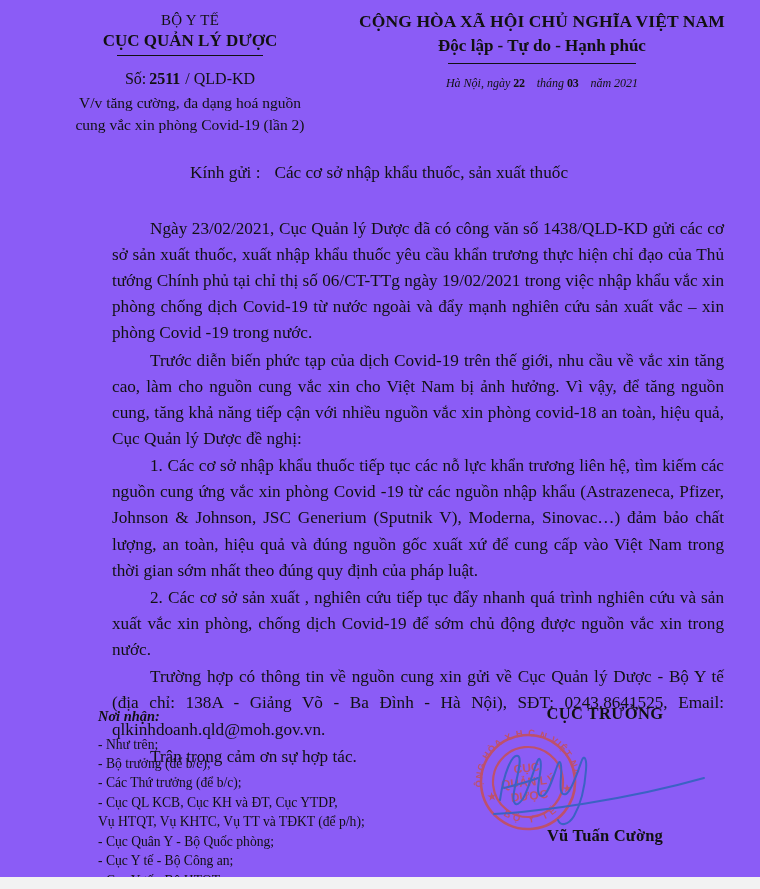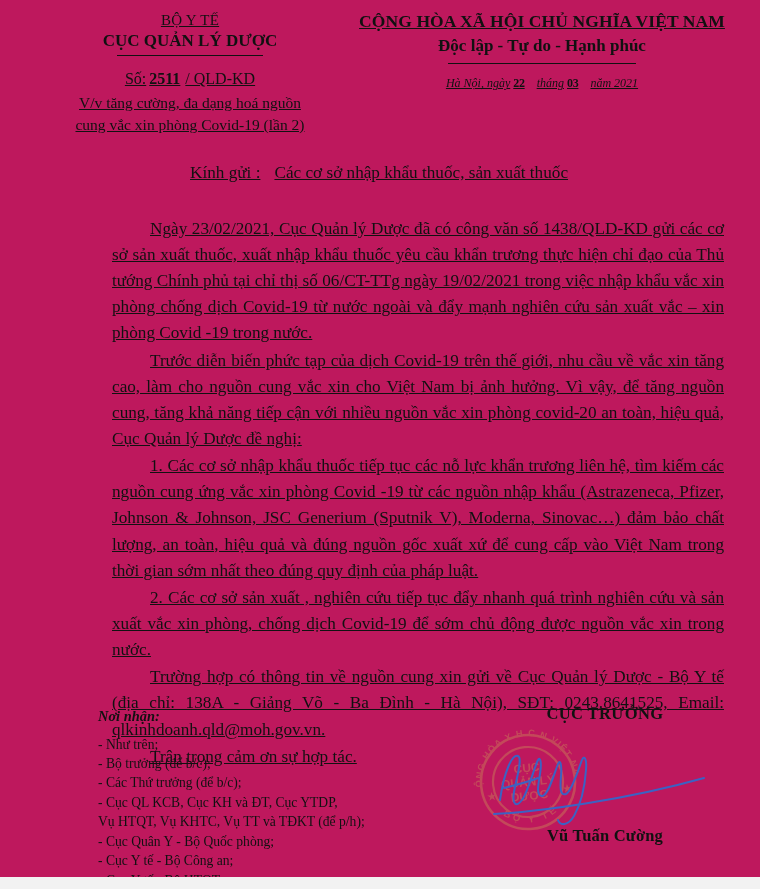--- a/index.html
+++ b/index.html
@@ -4,26 +4,25 @@
 <style>
   html, body {
     margin: 0;
     padding: 0;
     background: #ffffff;
   }
   .page {
     position: relative;
     width: 760px;
     height: 889px;
-    background: #be185d;
+    background: #8b5cf6;
     font-family: "Liberation Serif", "DejaVu Serif", serif;
     color: #111111;
     overflow: hidden;
     box-sizing: border-box;
-    text-decoration: underline;
   }
   .bottom-strip {
     position: absolute;
     left: 0;
     right: 0;
     bottom: 0;
     height: 12px;
     background: #f2f2f2;
   }
 
@@ -238,21 +237,21 @@
     </div>
   </div>
 
   <div class="body">
 
     <div class="recipient-line">
       <span class="rl-label">Kính gửi :</span><span>Các cơ sở nhập khẩu thuốc, sản xuất thuốc</span>
     </div>
 
     <p class="para">Ngày 23/02/2021, Cục Quản lý Dược đã có công văn số 1438/QLD-KD gửi các cơ sở sản xuất thuốc, xuất nhập khẩu thuốc yêu cầu khẩn trương thực hiện chỉ đạo của Thủ tướng Chính phủ tại chỉ thị số 06/CT-TTg ngày 19/02/2021 trong việc nhập khẩu vắc xin phòng chống dịch Covid-19 từ nước ngoài và đẩy mạnh nghiên cứu sản xuất vắc – xin phòng Covid -19 trong nước.</p>
-    <p class="para">Trước diễn biến phức tạp của dịch Covid-19 trên thế giới, nhu cầu về vắc xin tăng cao, làm cho nguồn cung vắc xin cho Việt Nam bị ảnh hưởng. Vì vậy, để tăng nguồn cung, tăng khả năng tiếp cận với nhiều nguồn vắc xin phòng covid-20 an toàn, hiệu quả, Cục Quản lý Dược đề nghị:</p>
+    <p class="para">Trước diễn biến phức tạp của dịch Covid-19 trên thế giới, nhu cầu về vắc xin tăng cao, làm cho nguồn cung vắc xin cho Việt Nam bị ảnh hưởng. Vì vậy, để tăng nguồn cung, tăng khả năng tiếp cận với nhiều nguồn vắc xin phòng covid-18 an toàn, hiệu quả, Cục Quản lý Dược đề nghị:</p>
     <p class="para">1. Các cơ sở nhập khẩu thuốc tiếp tục các nỗ lực khẩn trương liên hệ, tìm kiếm các nguồn cung ứng vắc xin phòng Covid -19 từ các nguồn nhập khẩu (Astrazeneca, Pfizer, Johnson &amp; Johnson, JSC Generium (Sputnik V), Moderna, Sinovac…) đảm bảo chất lượng, an toàn, hiệu quả và đúng nguồn gốc xuất xứ để cung cấp vào Việt Nam trong thời gian sớm nhất theo đúng quy định của pháp luật.</p>
     <p class="para">2. Các cơ sở sản xuất , nghiên cứu tiếp tục đẩy nhanh quá trình nghiên cứu và sản xuất vắc xin phòng, chống dịch Covid-19 để sớm chủ động được nguồn vắc xin trong nước.</p>
     <p class="para">Trường hợp có thông tin về nguồn cung xin gửi về Cục Quản lý Dược - Bộ Y tế (địa chỉ: 138A - Giảng Võ - Ba Đình - Hà Nội), SĐT: 0243.8641525, Email: qlkinhdoanh.qld@moh.gov.vn.</p>
     <p class="para tight">Trân trọng cảm ơn sự hợp tác.</p>
   </div>
 
   <div class="footer">
 
     <div class="recipients">
       <div class="rc-title">Nơi nhận:</div>

